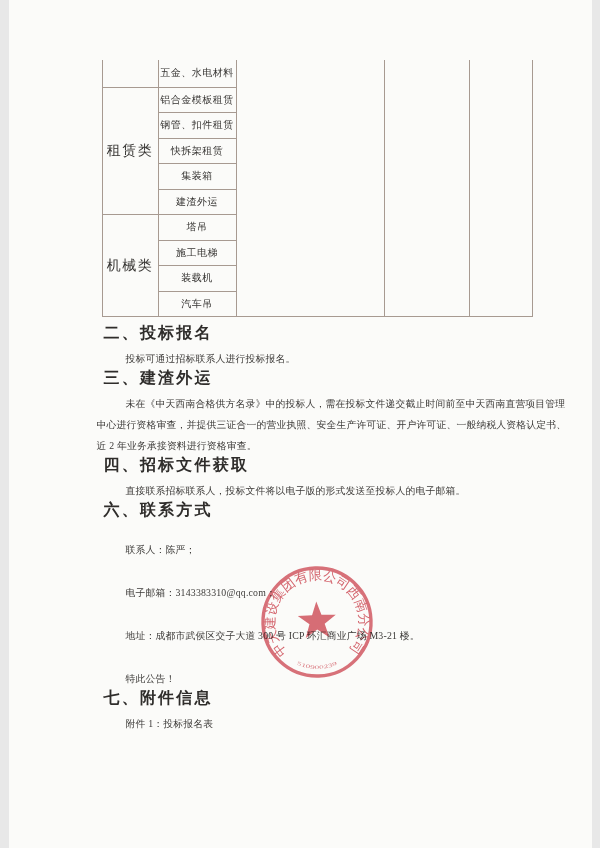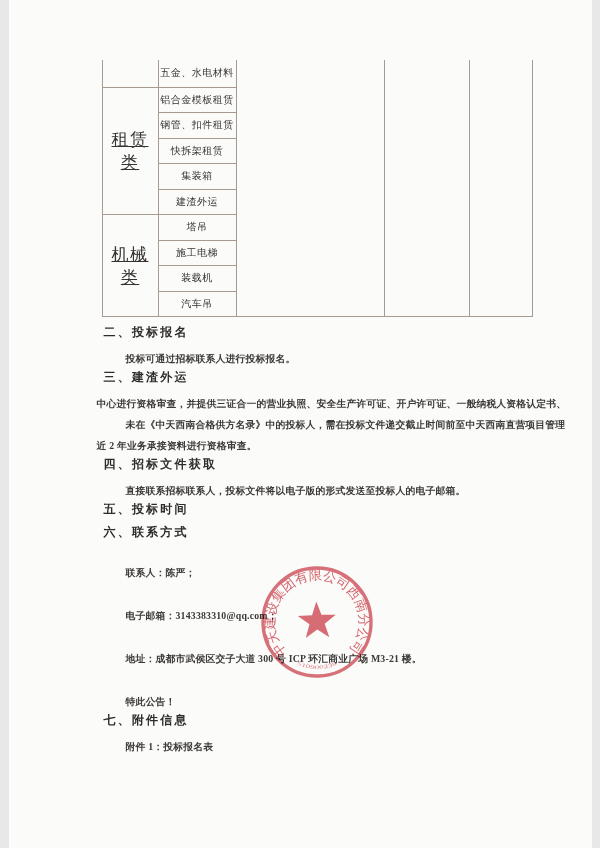--- a/index.html
+++ b/index.html
@@ -23,35 +23,35 @@
   }
   .doc-table td{
     border:1px solid var(--line);
     text-align:center;vertical-align:middle;
     font-size:10px;letter-spacing:.5px;color:#353331;
     padding:0;overflow:hidden;
   }
   .doc-table tr{height:25.5px;}
   .doc-table tr.r1{height:27px;}
   .doc-table td.no-top{border-top:none;}
-  .doc-table td.cat{font-size:17px;letter-spacing:1.5px;text-decoration:underline;}
+  .doc-table td.cat{font-size:14px;letter-spacing:1.5px;}
   
   .content{
     position:absolute;left:0;top:310px;right:0;
     padding:0 65px 0 88px;
   }
   .sec h2{
-    font-size:12px;font-weight:700;color:var(--head);
+    font-size:16px;font-weight:700;color:var(--head);
     letter-spacing:2.2px;line-height:15px;
     margin:1px 0 8px 7px;
   }
   .sec:first-child h2{margin-top:15px;}
   .pline{
     font-size:9.8px;line-height:21px;letter-spacing:.2px;
-    white-space:nowrap;margin:0;font-weight:bold;
+    white-space:nowrap;margin:0;
   }
   .pline.first{text-indent:29px;}
   .sec-contact .pline{margin-top:22px;}
   
   .seal{
     position:absolute;left:250px;top:564px;width:116px;height:116px;
     mix-blend-mode:multiply;opacity:.82;
     transform:rotate(-2deg);
     pointer-events:none;
   }
@@ -115,32 +115,31 @@
 
   <div class="content">
 
     <section class="sec">
       <h2>二、投标报名</h2>
       <div class="pline first">投标可通过招标联系人进行投标报名。</div>
     </section>
 
     <section class="sec">
       <h2>三、建渣外运</h2>
+      <div class="pline first">未在《中天西南合格供方名录》中的投标人，需在投标文件递交截止时间前至中天西南直营项目管理</div>
       <div class="pline">中心进行资格审查，并提供三证合一的营业执照、安全生产许可证、开户许可证、一般纳税人资格认定书、</div>
-      <div class="pline first">未在《中天西南合格供方名录》中的投标人，需在投标文件递交截止时间前至中天西南直营项目管理</div>
       <div class="pline">近 2 年业务承接资料进行资格审查。</div>
     </section>
 
     <section class="sec">
       <h2>四、招标文件获取</h2>
       <div class="pline first">直接联系招标联系人，投标文件将以电子版的形式发送至投标人的电子邮箱。</div>
     </section>
 
     <section class="sec">
-      <h2>五、投标时间</h2>
     </section>
 
     <section class="sec sec-contact">
       <h2>六、联系方式</h2>
       <div class="pline first">联系人：陈严；</div>
       <div class="pline first">电子邮箱：3143383310@qq.com；</div>
       <div class="pline first">地址：成都市武侯区交子大道 300 号 ICP 环汇商业广场 M3-21 楼。</div>
       <div class="pline first">特此公告！</div>
     </section>
 

